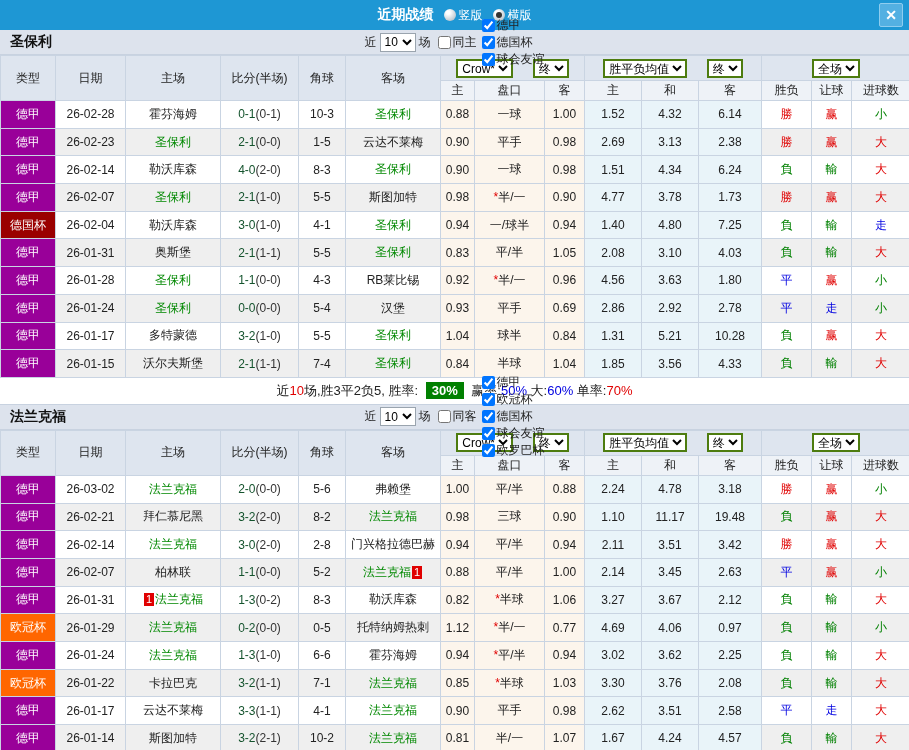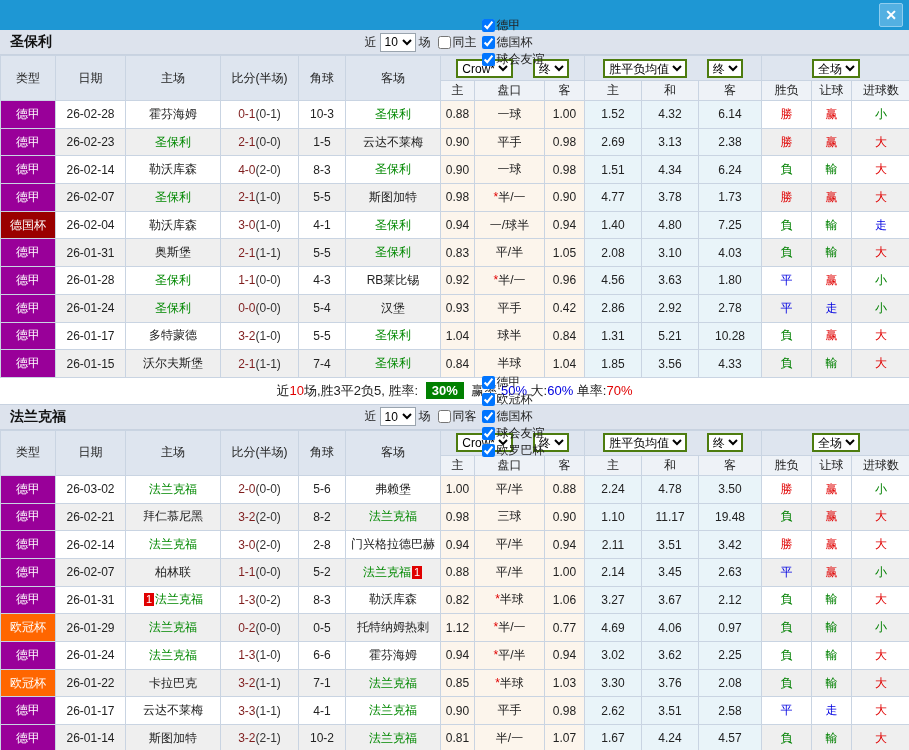--- a/index.html
+++ b/index.html
@@ -52,21 +52,21 @@
   thead tr.dd-row { height: 25px; }
   thead tr.sub-row { height: 20px; }
   thead tr.sub-row th { background: #eef2f7; }
   thead select { font-size: 12px; height: 19px; border: 2px solid #4d7c0f; background: #fff; margin: 0 8px; }
   tbody tr { height: 27.7px; background: #fff; }
   tbody tr:nth-child(even) { background: #efefef; }
   td.crow { background: #fcf5ec; }
   td.eu { background: #e9f4f9; }
   td.type-cell { color: #fff; }
   .self-team { color: #008800; }
-  .score-main { color: #7f1d1d; margin-top: 8px; }
+  .score-main { color: #14532d; margin-top: 8px; }
   .score-half { color: #333; }
   .star { color: #e00000; }
   .num-badge {
     background: #e00000; color: #fff; font-size: 11px; padding: 0 2px; margin: 0 1px;
     display: inline-block; line-height: 13px;
   }
   
   .summary {
     height: 27px; display: flex; align-items: center; justify-content: center;
     font-size: 13px; border-bottom: 1px solid #c8d2e0; background: #fff;
@@ -74,20 +74,31 @@
   .seg { white-space: pre; }
   .seg-k { color: #222; }
   .seg-r { color: #e00000; }
   .seg-b { color: #0000e0; }
   .seg-hl { background: #008000; color: #fff; font-weight: bold; padding: 1px 6px; margin: 0 4px; }
 </style>
 </head>
 <body>
 
 <div class="titlebar">
+  <div class="title-group">
+    <span class="win-title">近期战绩</span>
+    <label class="radio-opt">
+      <span class="radio"></span>
+      <span>竖版</span>
+    </label>
+    <label class="radio-opt">
+      <span class="radio checked"></span>
+      <span>横版</span>
+    </label>
+  </div>
   <button class="close-btn">✕</button>
 </div>
 
 <div class="section-bar">
   <span class="team-heading">圣保利</span>
   <div class="filters">
     <span>近</span>
     <select><option>10</option></select>
     <span>场</span>
     <label>
@@ -283,21 +294,21 @@
       </tr>
       <tr>
         <td class="type-cell" style="background: rgb(153, 0, 153);">德甲</td>
         <td>26-01-24</td>
         <td><span class="self-team">圣保利</span></td>
         <td><span class="score-main">0-0</span><span class="score-half">(0-0)</span></td>
         <td>5-4</td>
         <td><span>汉堡</span></td>
         <td class="crow">0.93</td>
         <td class="crow"><span>平手</span></td>
-        <td class="crow">0.42</td>
+        <td class="crow">0.69</td>
         <td class="eu">2.86</td>
         <td class="eu">2.92</td>
         <td class="eu">2.78</td>
         <td class="res" style="color: rgb(0, 0, 224);">平</td>
         <td class="res" style="color: rgb(0, 0, 224);">走</td>
         <td class="res" style="color: rgb(0, 128, 0);">小</td>
       </tr>
       <tr>
         <td class="type-cell" style="background: rgb(153, 0, 153);">德甲</td>
         <td>26-01-17</td>
@@ -439,21 +450,21 @@
         <td>26-03-02</td>
         <td><span class="self-team">法兰克福</span></td>
         <td><span class="score-main">2-0</span><span class="score-half">(0-0)</span></td>
         <td>5-6</td>
         <td><span>弗赖堡</span></td>
         <td class="crow">1.00</td>
         <td class="crow"><span>平/半</span></td>
         <td class="crow">0.88</td>
         <td class="eu">2.24</td>
         <td class="eu">4.78</td>
-        <td class="eu">3.50</td>
+        <td class="eu">3.18</td>
         <td class="res" style="color: rgb(224, 0, 0);">勝</td>
         <td class="res" style="color: rgb(224, 0, 0);">赢</td>
         <td class="res" style="color: rgb(0, 128, 0);">小</td>
       </tr>
       <tr>
         <td class="type-cell" style="background: rgb(153, 0, 153);">德甲</td>
         <td>26-02-21</td>
         <td><span>拜仁慕尼黑</span></td>
         <td><span class="score-main">3-2</span><span class="score-half">(2-0)</span></td>
         <td>8-2</td>

